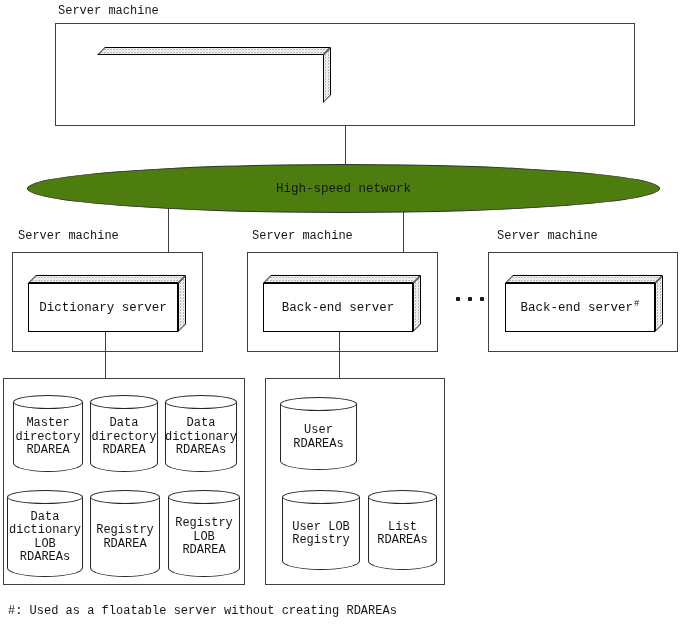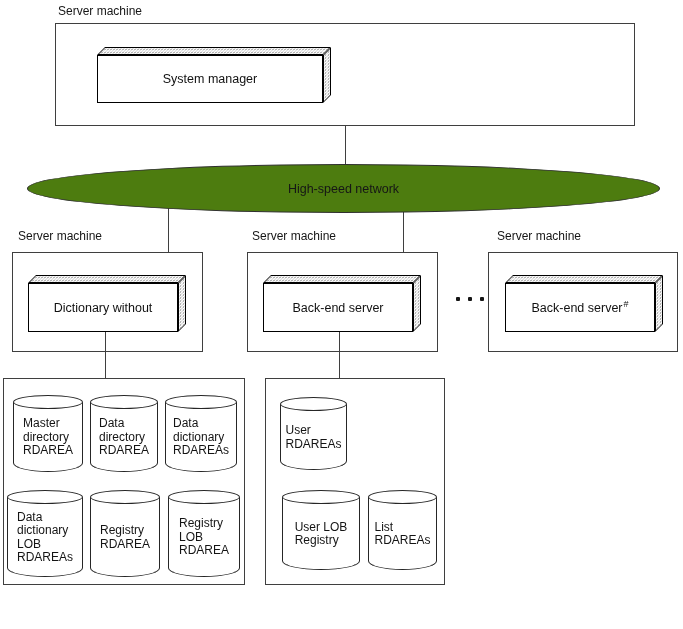--- a/index.html
+++ b/index.html
@@ -1,17 +1,17 @@
 <!DOCTYPE html>
 <html><head>
 <meta charset="utf-8">
 <style>
   html,body{margin:0;padding:0;background:#fff;}
   body{font-family:"Liberation Sans","DejaVu Sans",sans-serif;color:#1a1a1a;}
-  #canvas{position:relative;width:683px;height:629px;background:#fff;overflow:hidden;}
+  #canvas{position:relative;width:683px;height:629px;background:#fff;overflow:hidden;font-family:Liberation Mono, monospace;}
   #canvas *{box-sizing:border-box;}
 
   .lbl{position:absolute;font-size:12px;line-height:14px;white-space:nowrap;color:#161616;}
 
   .rect{position:absolute;border:1px solid #3f3f3f;background:transparent;}
 
   .vline{position:absolute;width:1px;background:#3f3f3f;}
 
   .net-ellipse{position:absolute;border:1px solid #2f2f2f;border-radius:50%;background:#4d7c0f;
     display:flex;align-items:center;justify-content:center;font-size:12.5px;color:#161616;}
@@ -29,21 +29,21 @@
   .strip-right{position:absolute;right:0;top:8px;bottom:0;width:8px;
     transform:skewY(-45deg);transform-origin:0 0;}
 
   
   .cyl{position:absolute;}
   .cyl-body{position:absolute;left:0;right:0;top:7px;bottom:0;background:#fff;
     border:1px solid #262626;border-top:none;border-radius:0 0 50% 50%/0 0 9px 9px;}
   .cyl-top{position:absolute;left:0;right:0;top:0;height:14px;background:#fff;
     border:1px solid #262626;border-radius:50%;}
   .cyl-label{position:absolute;left:-5px;right:-5px;top:11px;bottom:3px;
-    display:flex;align-items:center;justify-content:center;
+    display:flex;align-items:center;justify-content:center;text-align:center;
     white-space:pre-line;font-size:12px;line-height:13.5px;color:#141414;}
 
   .dots{position:absolute;display:flex;gap:8px;}
   .dots i{display:block;width:4px;height:4px;background:#161616;border-radius:1px;}
 
   .footnote{position:absolute;font-size:12px;color:#161616;white-space:nowrap;}
 </style>
 </head>
 <body>
 
@@ -54,43 +54,40 @@
   <div class="vline" style="left:403px;top:209px;height:43px"></div>
   <div class="vline" style="left:105px;top:332px;height:46px"></div>
   <div class="vline" style="left:339px;top:332px;height:46px"></div>
 
   <div class="lbl" style="left:58px;top:4px">Server machine</div>
   <div class="rect" style="left:55px;top:23px;width:580px;height:103px"></div>
 
   <div class="box3d" style="left:97px;top:47px;width:234px;height:56px">
     <div class="strip strip-top"></div>
     <div class="strip strip-right"></div>
-    <div class="face">
-      <span>System manager</span>
-    </div>
   </div>
 
 
   <div class="net-ellipse" style="left:27px;top:164px;width:633px;height:49px">
     <span>High-speed network</span>
   </div>
 
   <div class="lbl" style="left:18px;top:229px">Server machine</div>
   <div class="lbl" style="left:252px;top:229px">Server machine</div>
   <div class="lbl" style="left:497px;top:229px">Server machine</div>
 
   <div class="rect" style="left:12px;top:252px;width:191px;height:100px"></div>
   <div class="rect" style="left:247px;top:252px;width:191px;height:100px"></div>
   <div class="rect" style="left:488px;top:252px;width:190px;height:100px"></div>
 
   <div class="box3d" style="left:28px;top:275px;width:158px;height:57px">
     <div class="strip strip-top"></div>
     <div class="strip strip-right"></div>
     <div class="face">
-      <span>Dictionary without</span>
+      <span>Dictionary server</span>
     </div>
   </div>
 
   <div class="box3d" style="left:263px;top:275px;width:158px;height:57px">
     <div class="strip strip-top"></div>
     <div class="strip strip-right"></div>
     <div class="face">
       <span>Back-end server</span>
     </div>
   </div>
@@ -149,33 +146,34 @@
 RDAREA</div>
   </div>
   <div class="cyl" style="left:168px;top:490px;width:72px;height:87px">
     <div class="cyl-body"></div>
     <div class="cyl-top"></div>
     <div class="cyl-label">Registry
 LOB
 RDAREA</div>
   </div>
 
-  <div class="cyl" style="left:280px;top:397px;width:67px;height:73px">
+  <div class="cyl" style="left:280px;top:397px;width:77px;height:73px">
     <div class="cyl-body"></div>
     <div class="cyl-top"></div>
     <div class="cyl-label">User
 RDAREAs</div>
   </div>
   <div class="cyl" style="left:282px;top:490px;width:78px;height:80px">
     <div class="cyl-body"></div>
     <div class="cyl-top"></div>
     <div class="cyl-label">User LOB
 Registry</div>
   </div>
   <div class="cyl" style="left:368px;top:490px;width:69px;height:80px">
     <div class="cyl-body"></div>
     <div class="cyl-top"></div>
     <div class="cyl-label">List
 RDAREAs</div>
   </div>
 
+  <div class="footnote" style="left:8px;top:604px">#: Used as a floatable server without creating RDAREAs</div>
 
 </div>
 
 </body></html>

